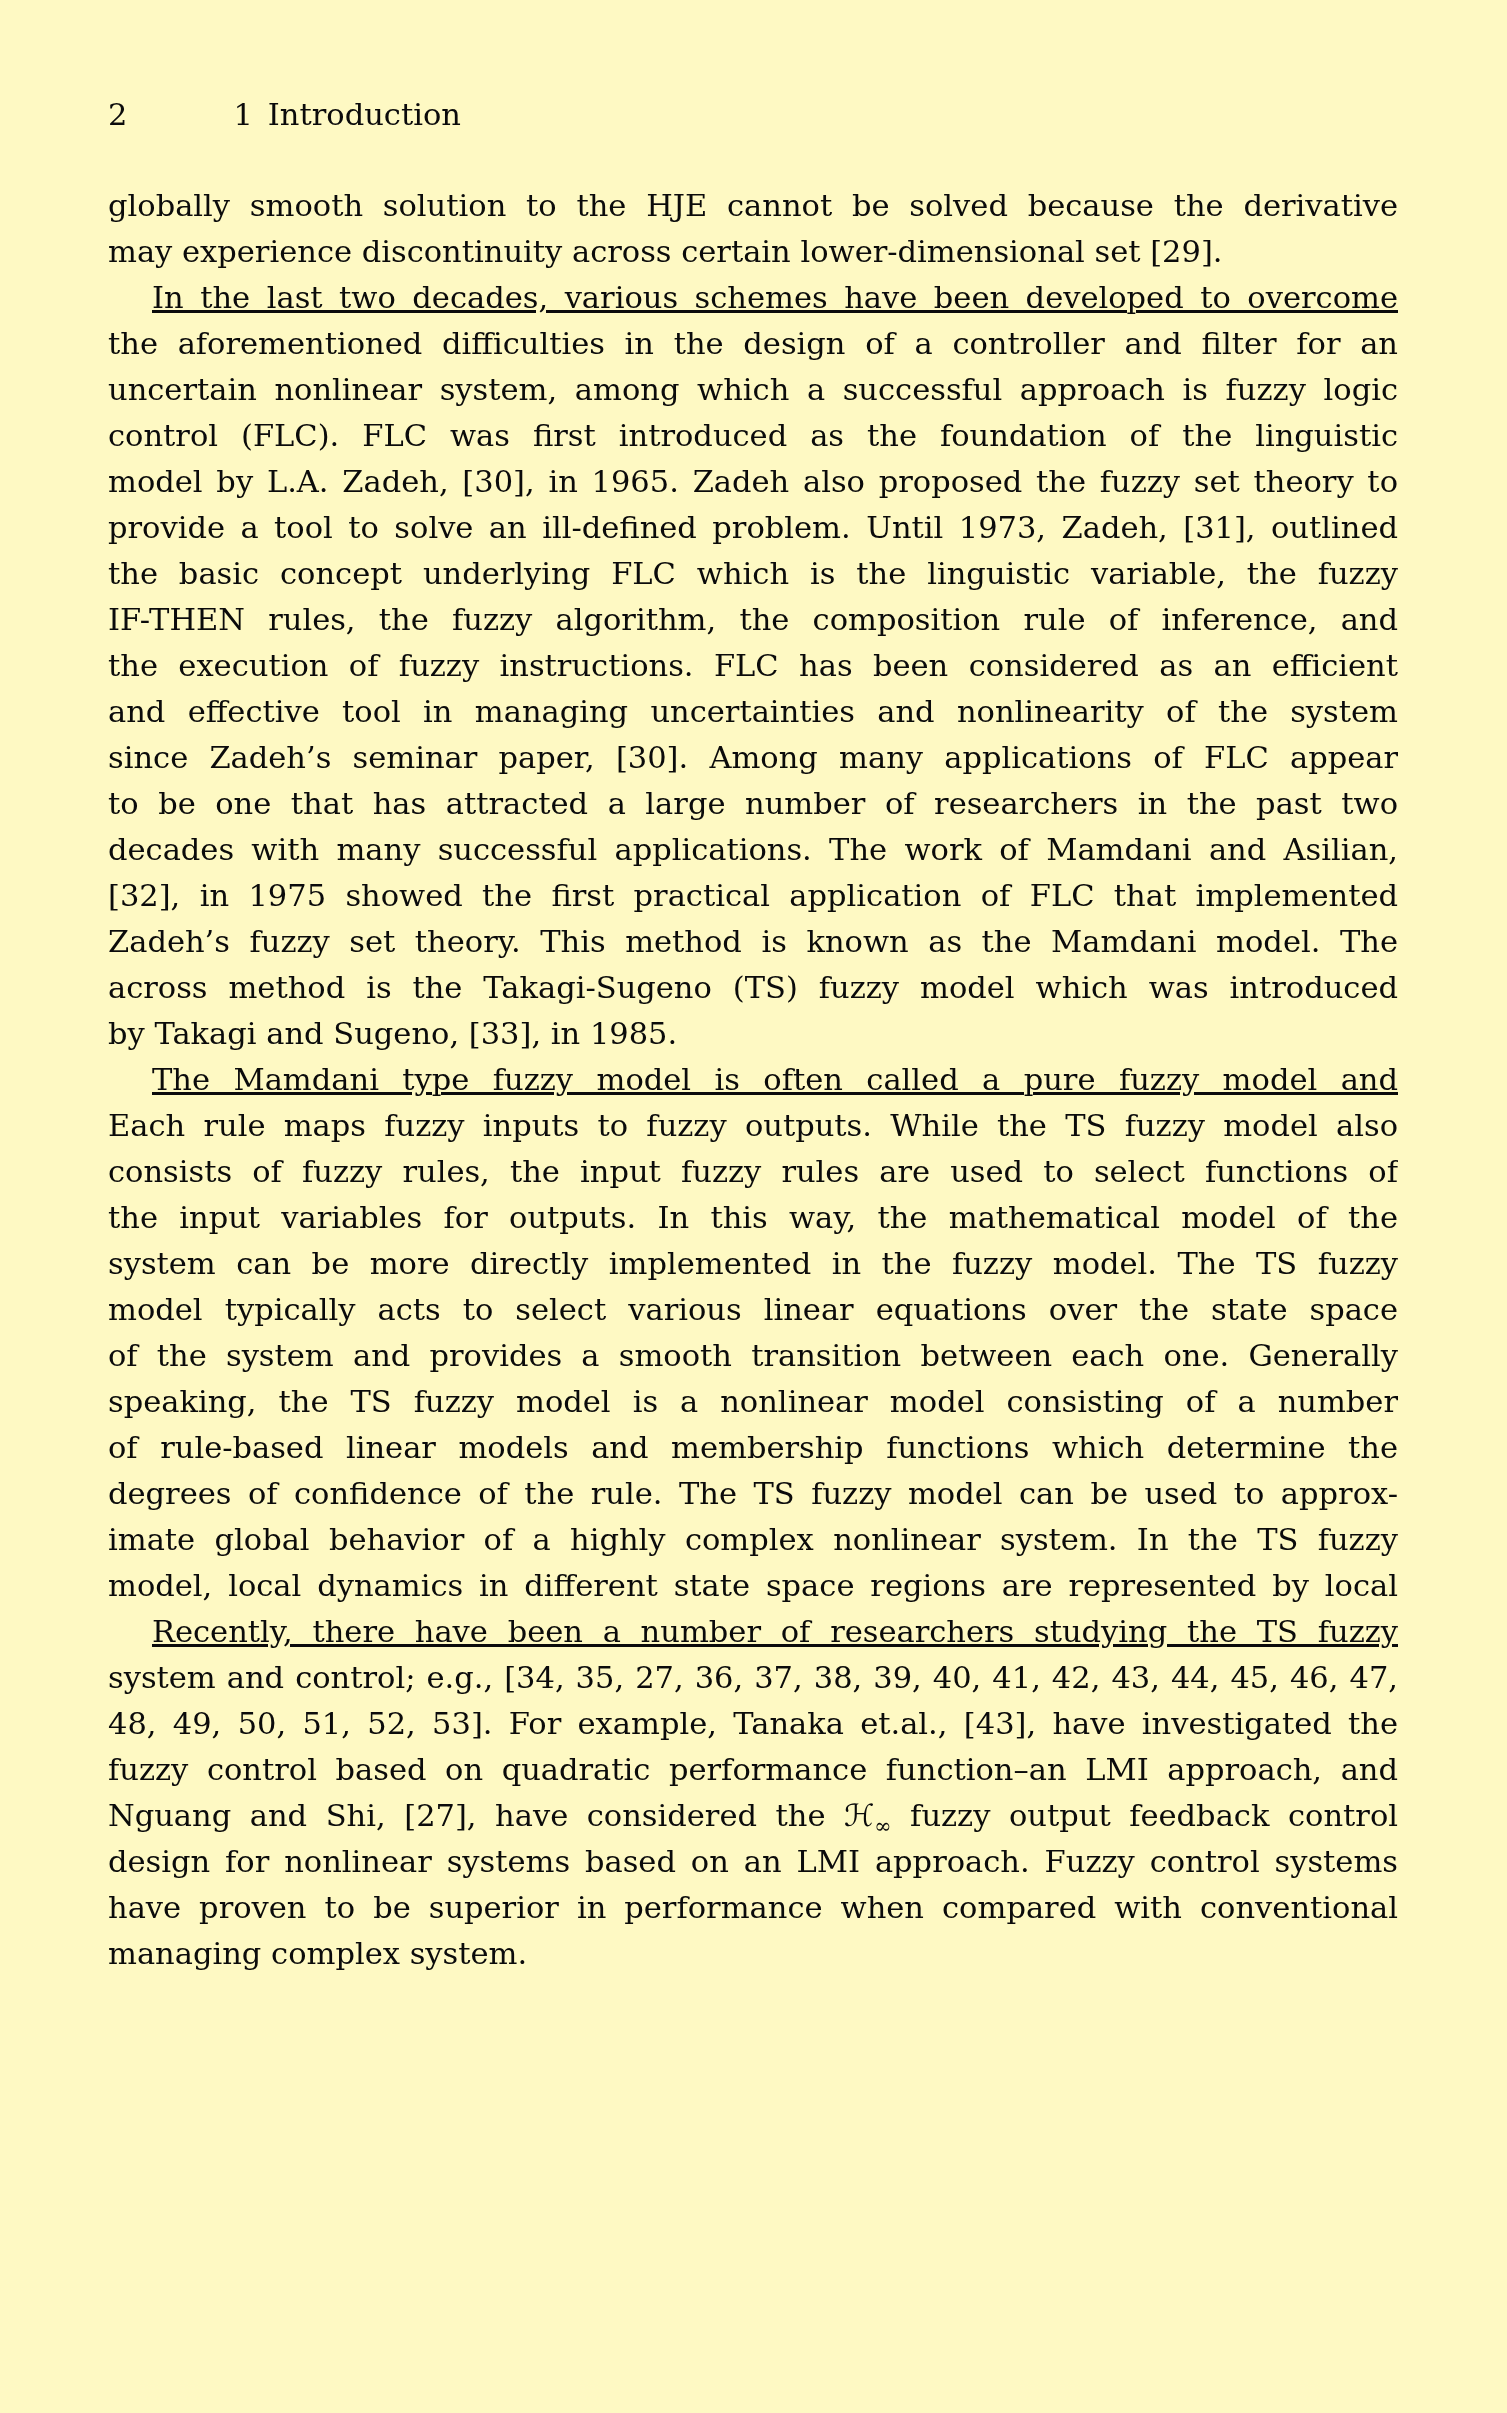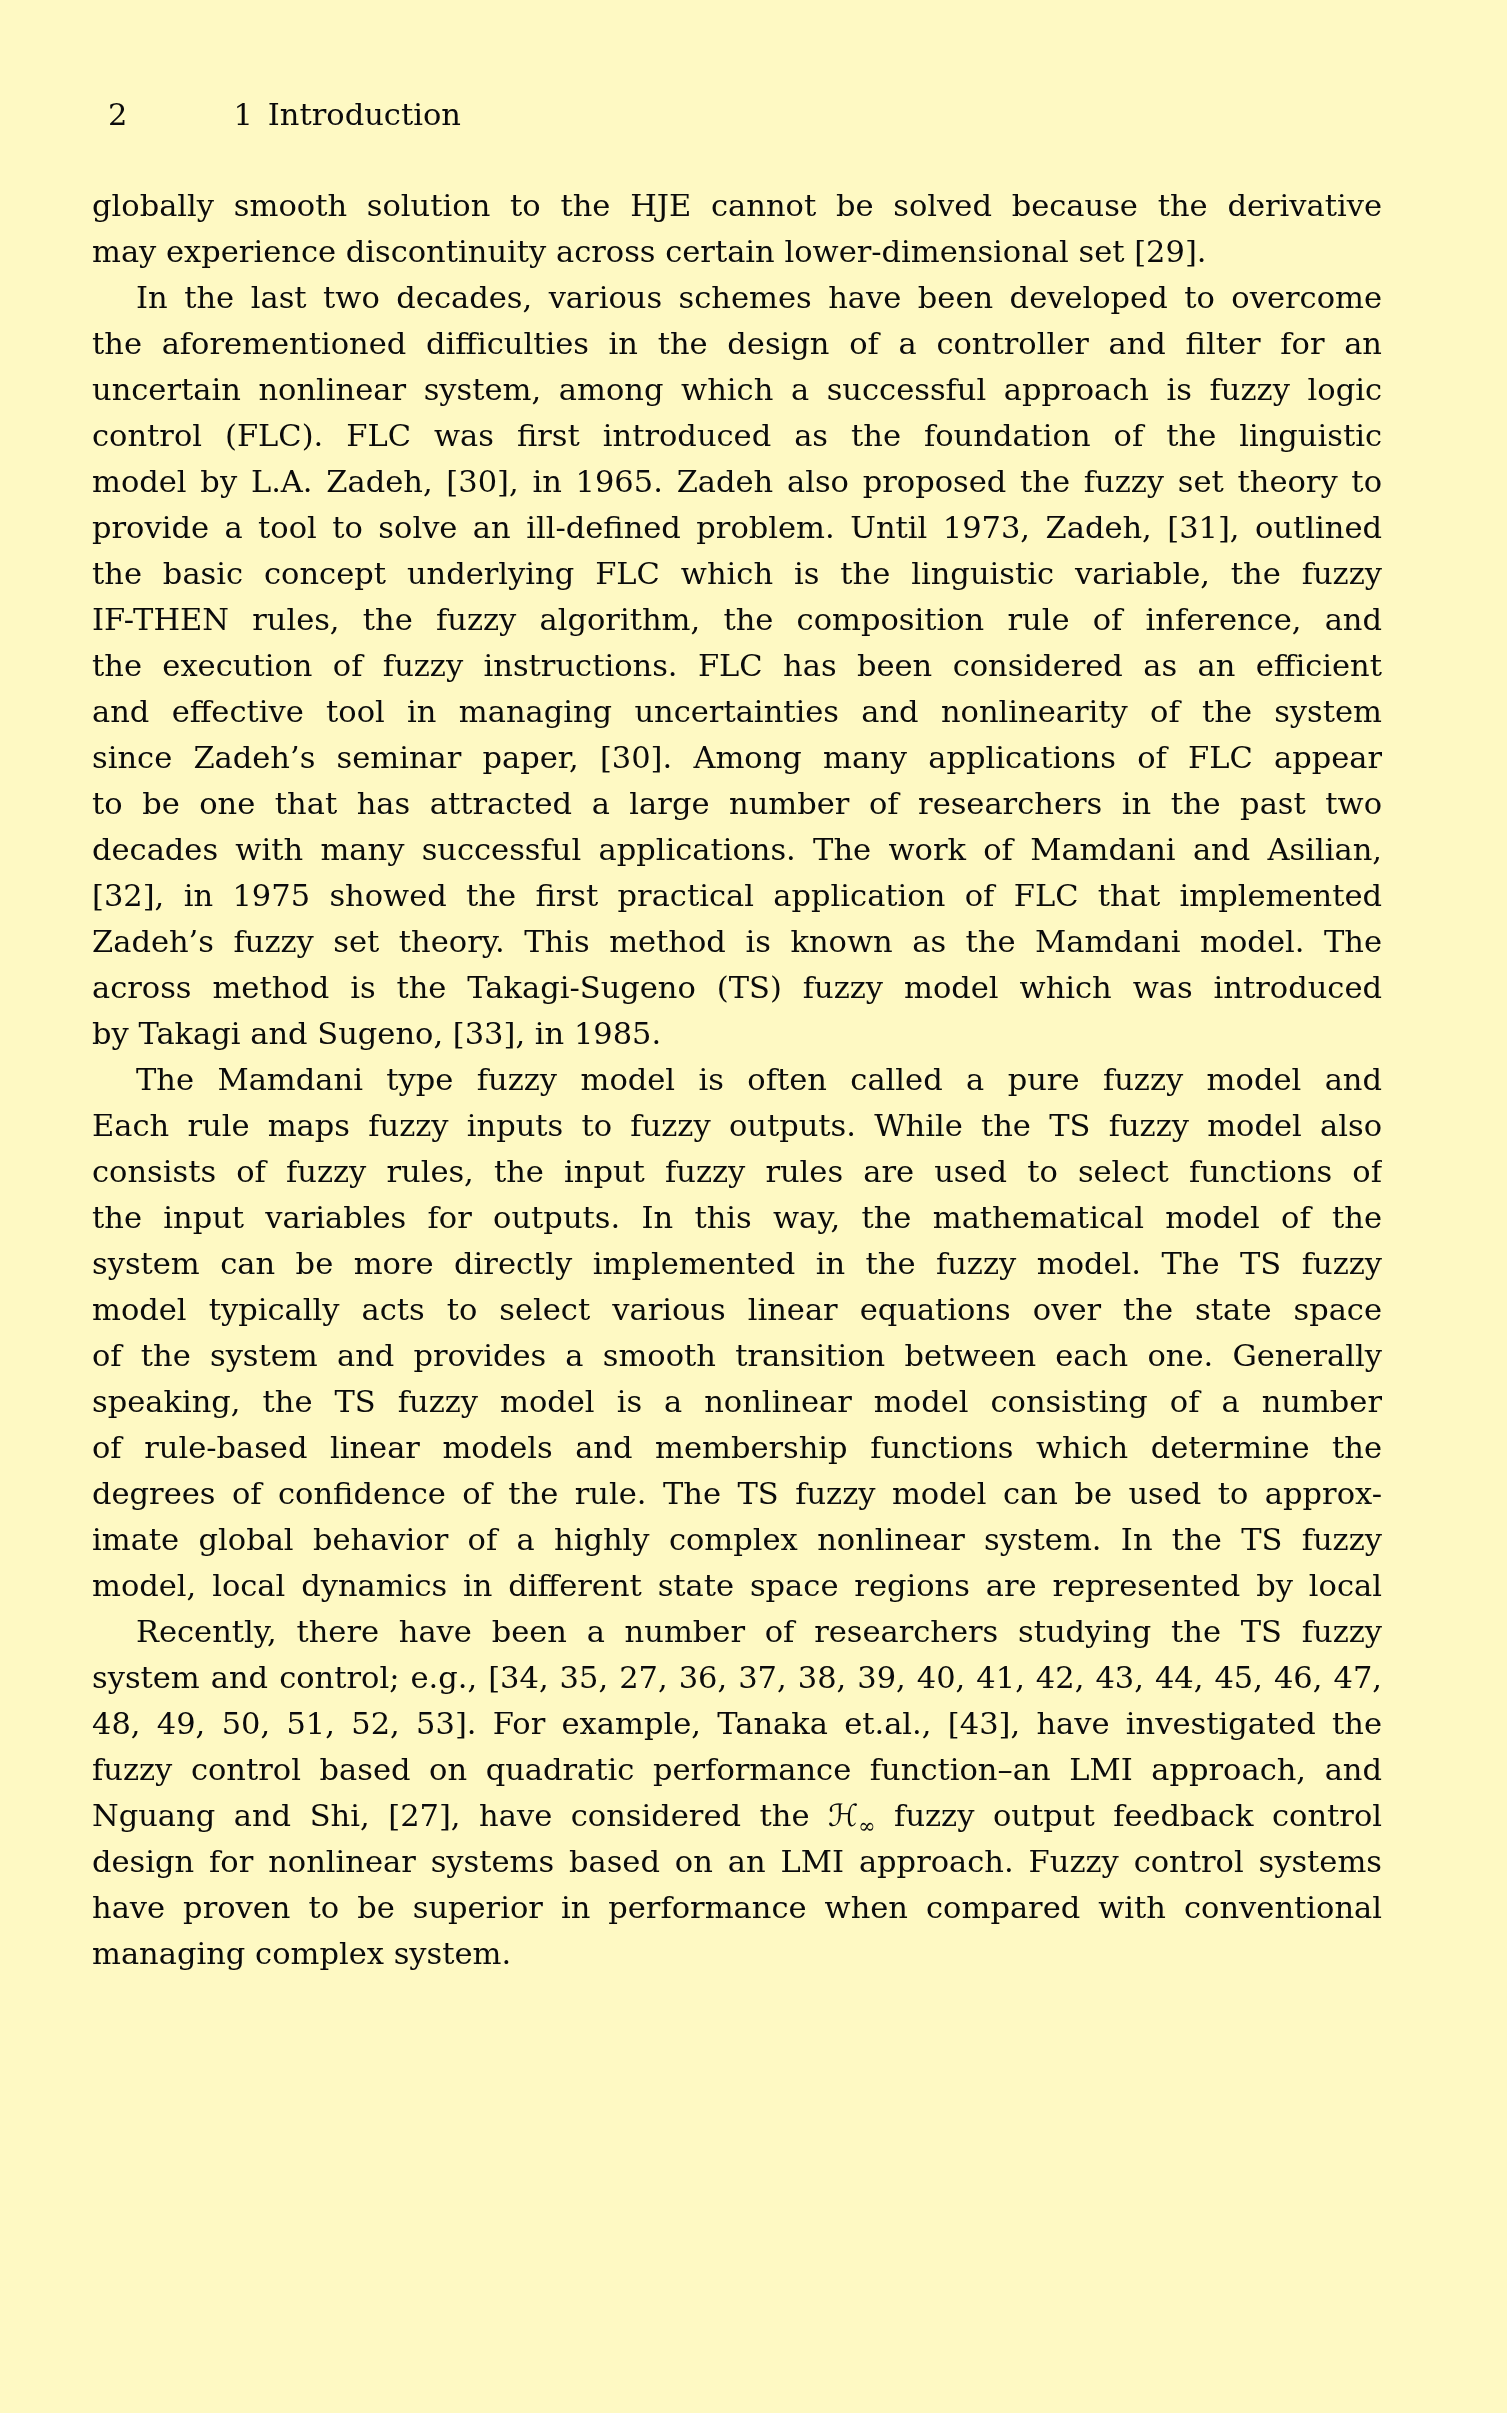--- a/index.html
+++ b/index.html
@@ -21,26 +21,26 @@
     left: 108px;
     top: 92px;
     font-size: 30.5px;
     line-height: 46px;
     white-space: nowrap;
   }
   .running-head .chapter-num { margin-left: 106px; }
   .running-head .chapter-title { margin-left: 15px; }
   .body-text {
     position: absolute;
-    left: 92px;
+    left: 108px;
     top: 183px;
     width: 1290px;
   }
   .para { margin: 0; padding: 0; }
-  .para.indent > .line:first-child { text-indent: 44px; }
+  .para.indent > .line:first-child { text-indent: 44px; text-decoration: underline; }
   .line {
     display: block;
     height: 46px;
     line-height: 46px;
     font-size: 30.5px;
     text-align: justify;
     text-align-last: justify;
     overflow: hidden;
     white-space: normal;
   }

